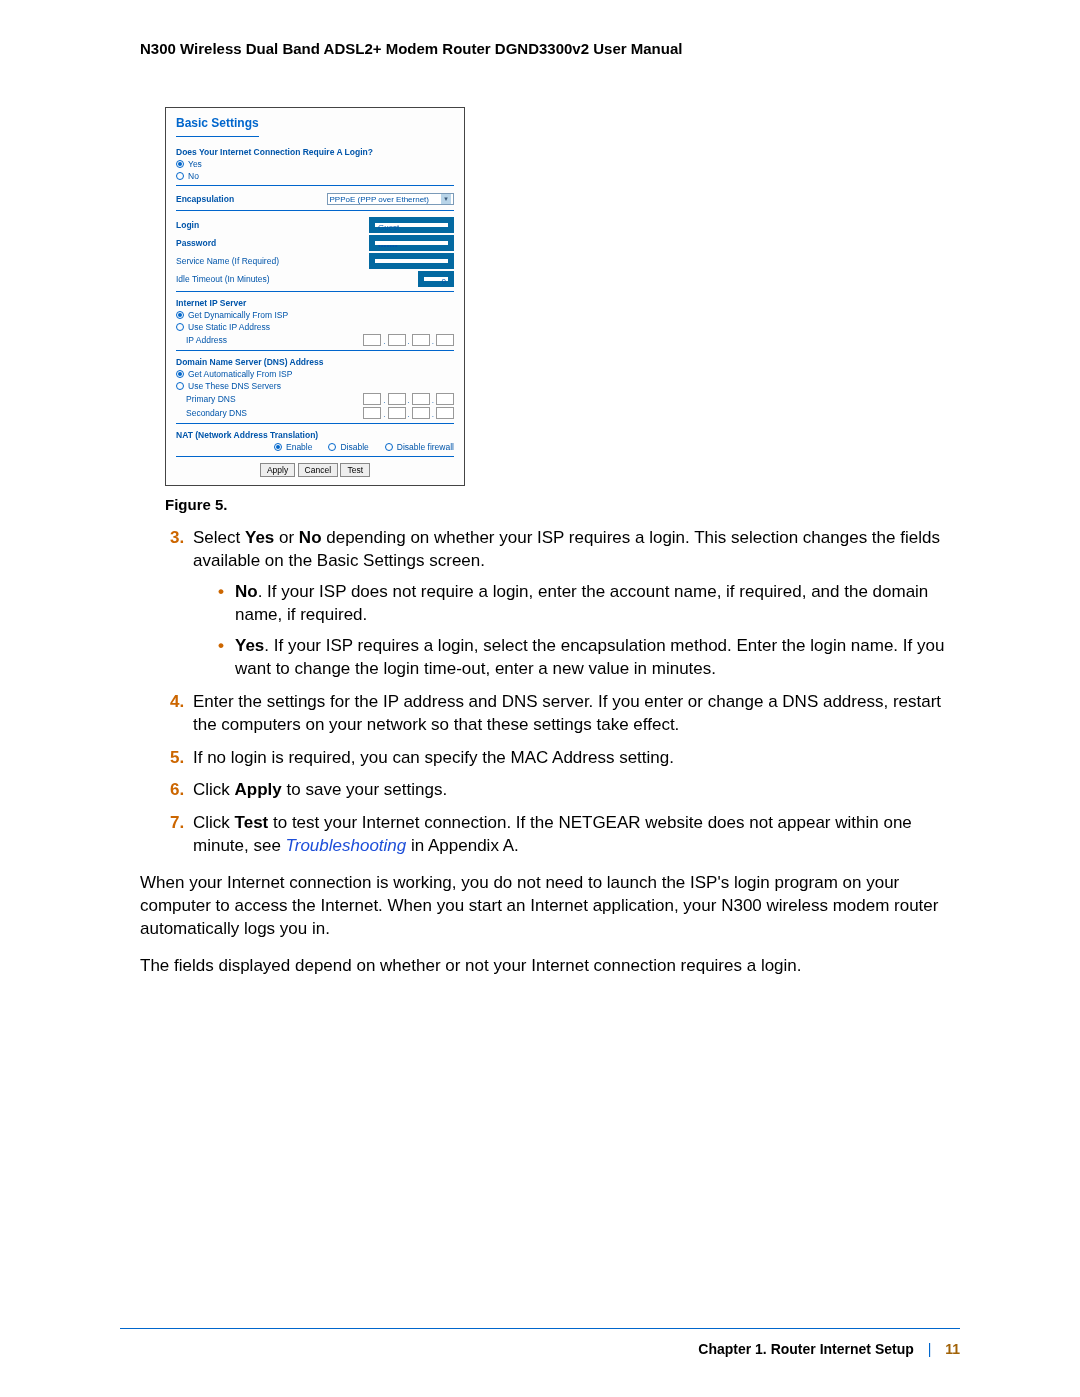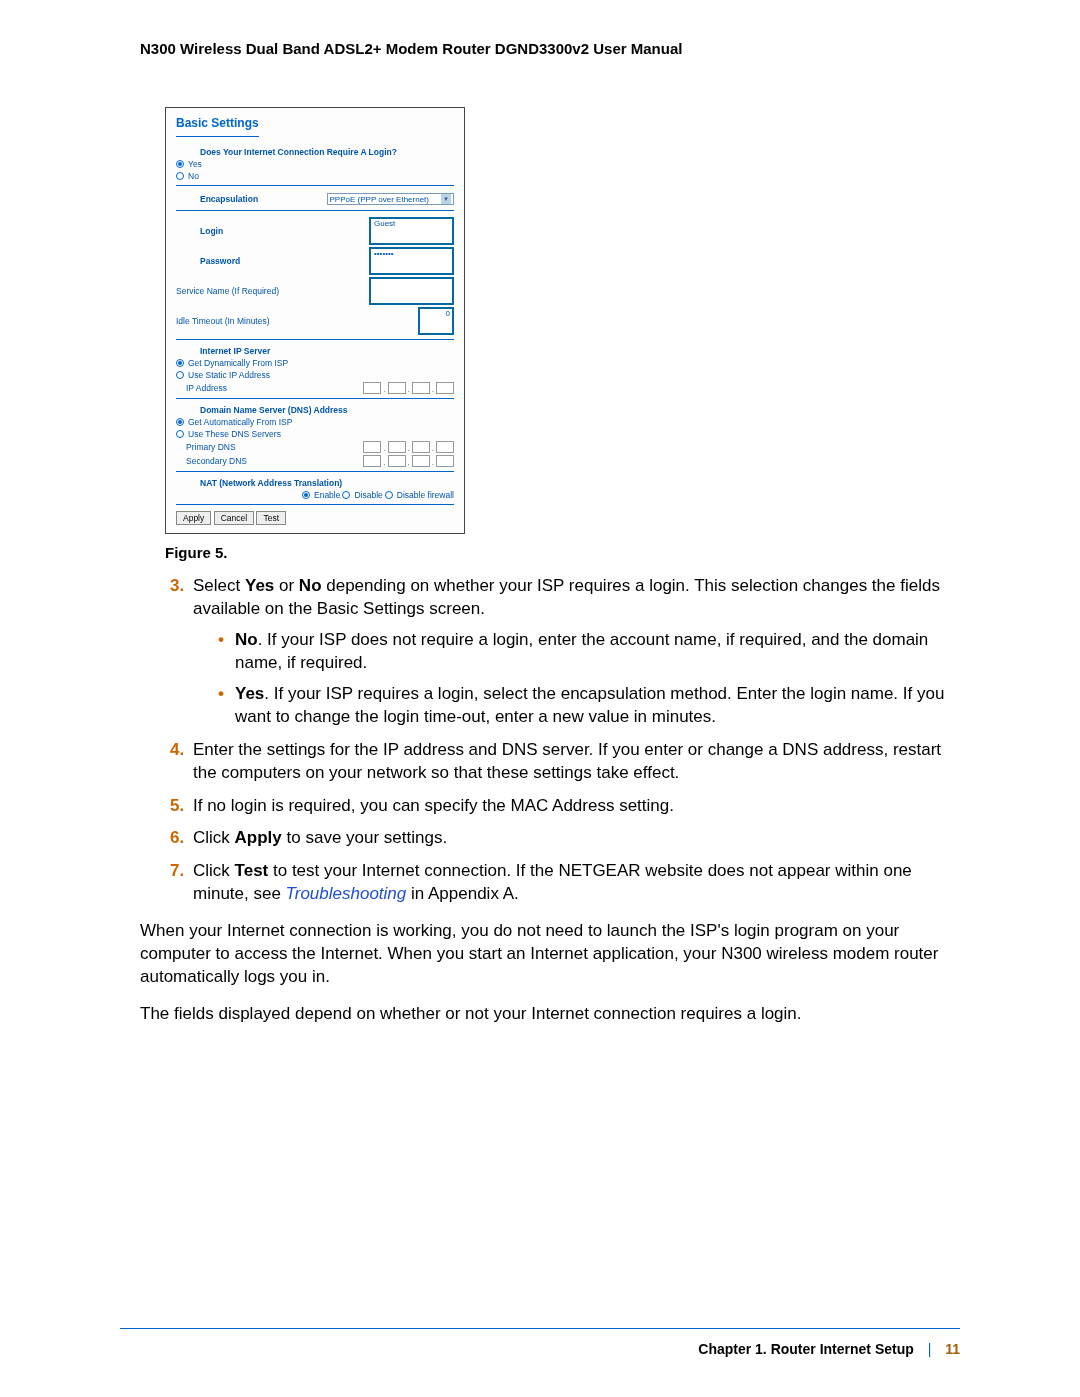--- a/index.html
+++ b/index.html
@@ -45,21 +45,20 @@
     border: none;
     border-top: 1px solid #0066cc;
     margin: 4px 0 6px 0;
   }
   .fig-section-header {
     color: #0055aa;
     font-weight: bold;
     font-size: 8.5px;
     margin-top: 2px;
     margin-bottom: 2px;
-    margin-left: 24px;
   }
   .radio-row, .field-row {
     display: flex;
     align-items: center;
     margin: 2px 0;
     justify-content: space-between;
     color: #0055aa;
   }
   .radio-row {
     justify-content: flex-start;
@@ -102,26 +101,26 @@
     display: inline-block;
     width: 10px;
     height: 10px;
     background: #b8d4e8;
     text-align: center;
     line-height: 10px;
     font-size: 7px;
     color: #3a5a7a;
   }
   .text-input {
-    border: 2px solid #0369a1;
+    border: 6px solid #0369a1;
     background: #fff;
     font-size: 8px;
     padding: 0 2px;
     width: 85px;
-    height: 28px;
+    height: 16px;
     box-sizing: border-box;
     display: inline-block;
   }
   .text-input.sm {
     width: 36px;
     text-align: right;
   }
   .ip-group {
     display: inline-flex;
     gap: 1px;
@@ -139,26 +138,27 @@
     margin: 0 1px;
   }
   .btn {
     font-size: 8.5px;
     border: 1px solid #888;
     background: #eee;
     padding: 1px 6px;
     cursor: pointer;
   }
   .btn-row {
+    text-align: center;
     margin-top: 8px;
   }
   .nat-row {
     display: flex;
     justify-content: flex-end;
-    gap: 2px;
+    gap: 16px;
     font-size: 8.5px;
     color: #0055aa;
     margin-top: 2px;
     text-align: center;
   }
   .figure-caption {
     font-weight: bold;
     font-size: 15px;
     margin: 10px 0 14px 25px;
   }

